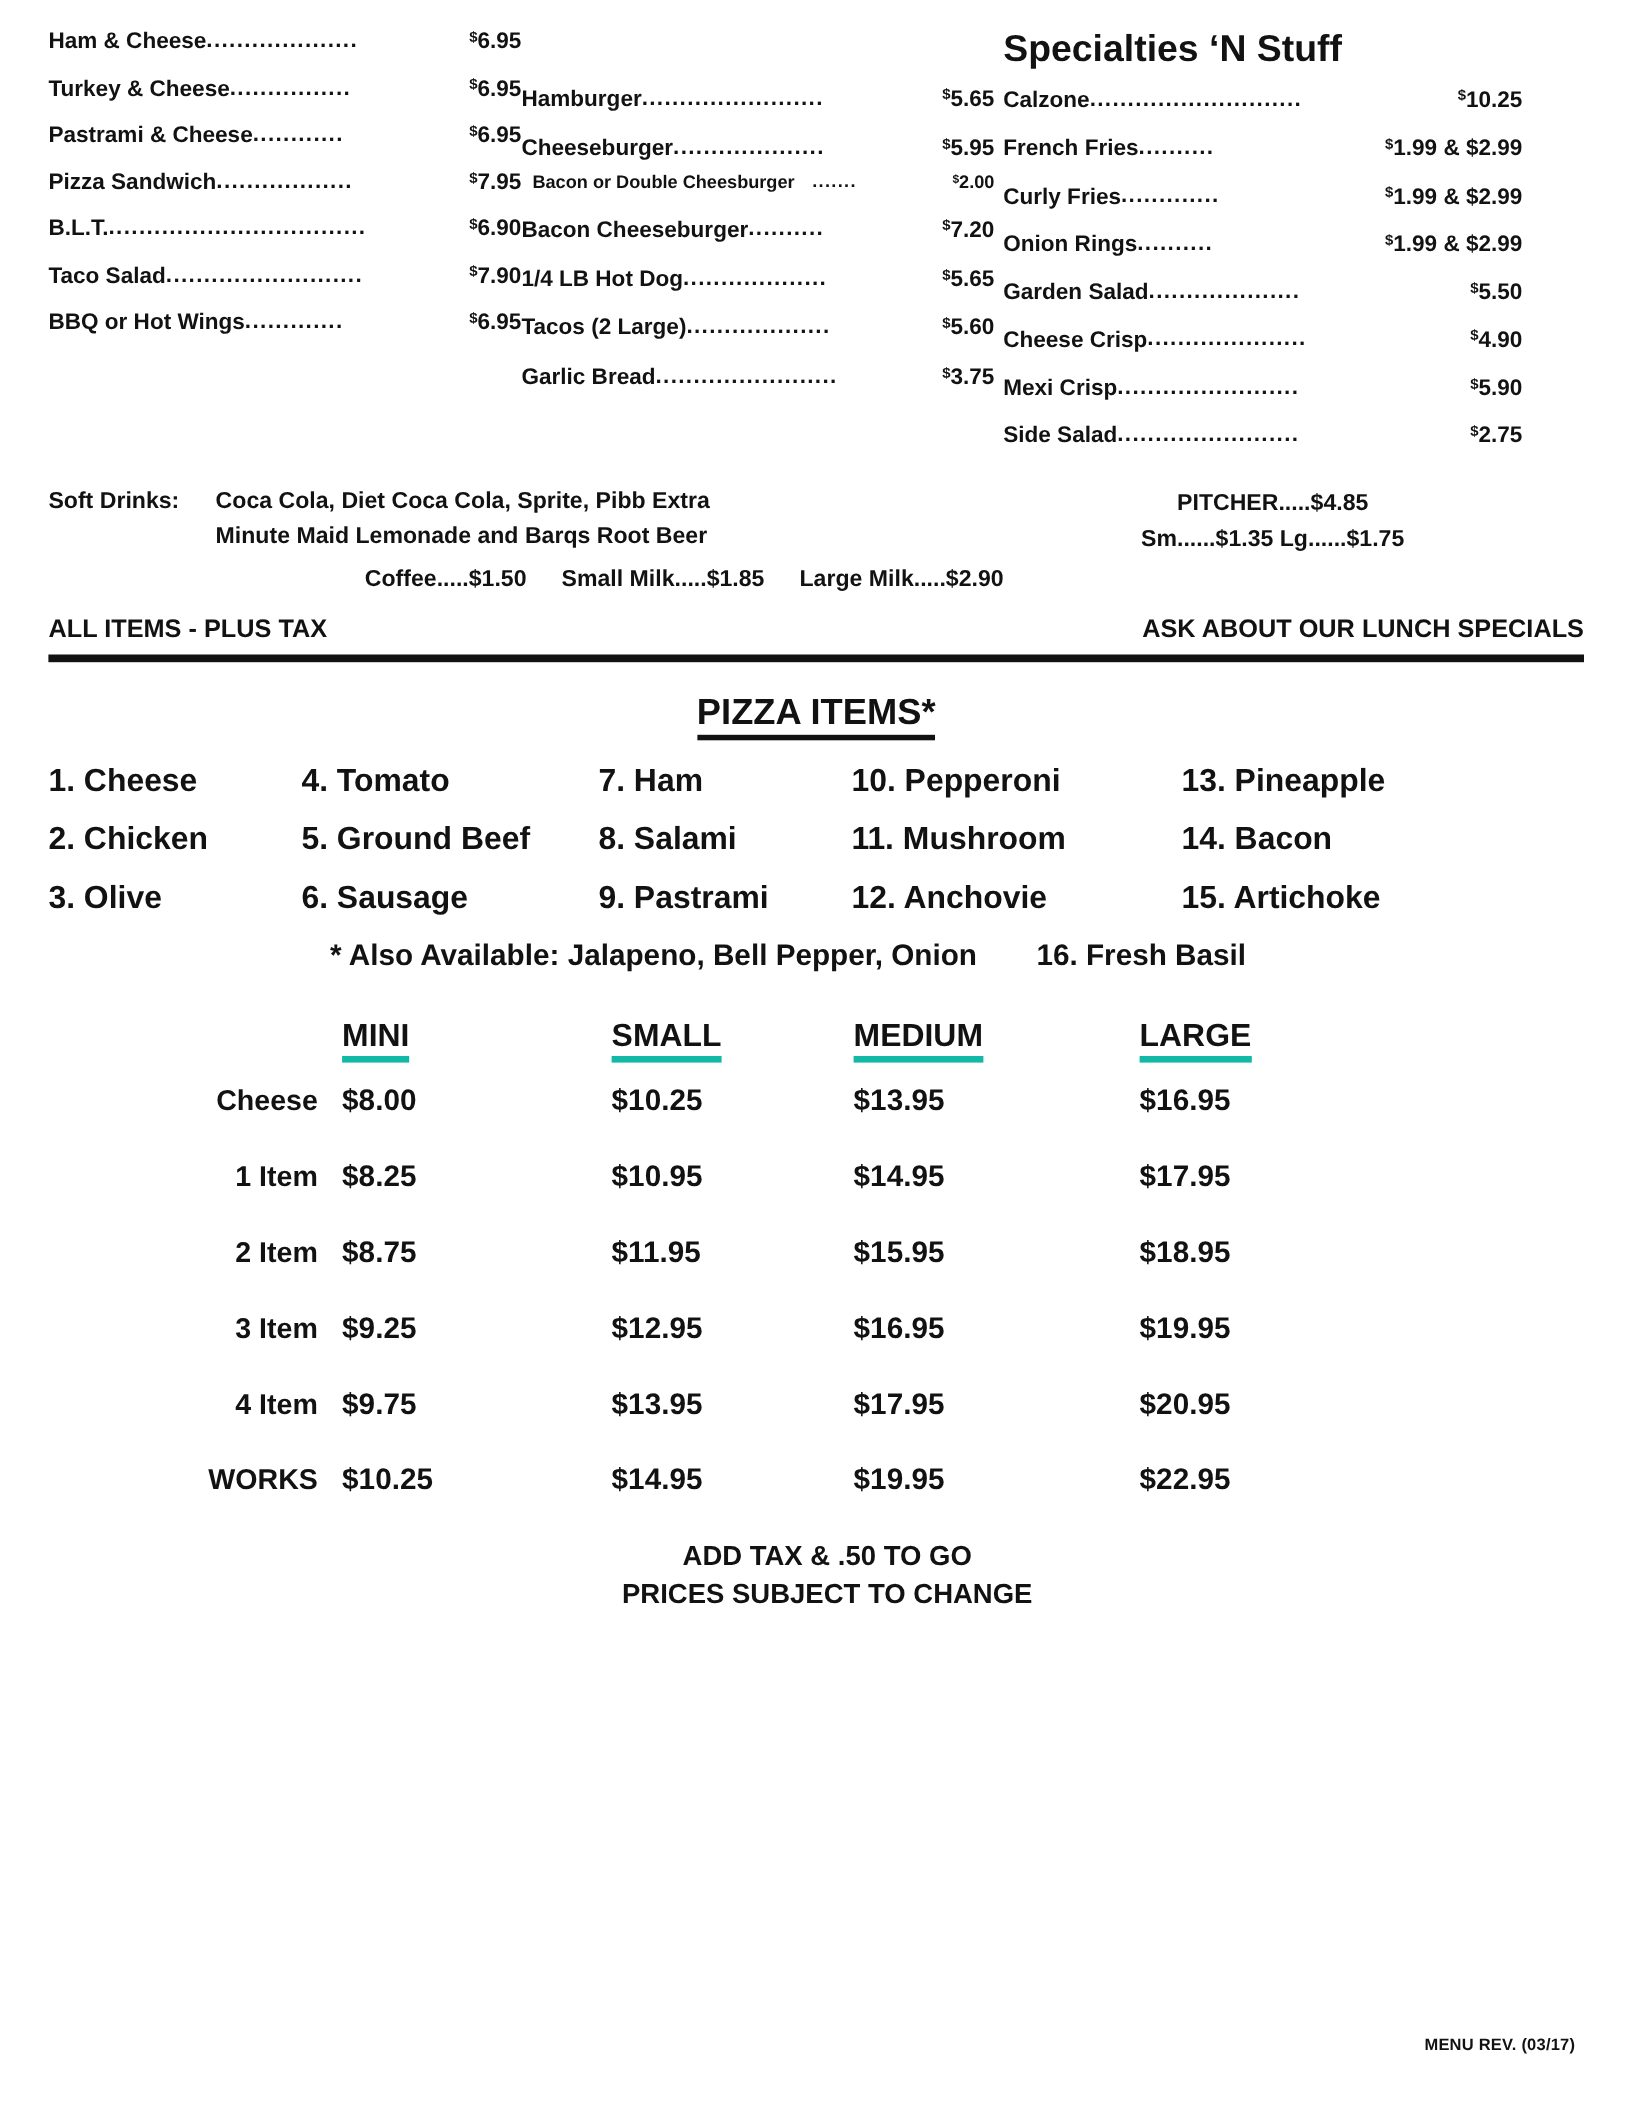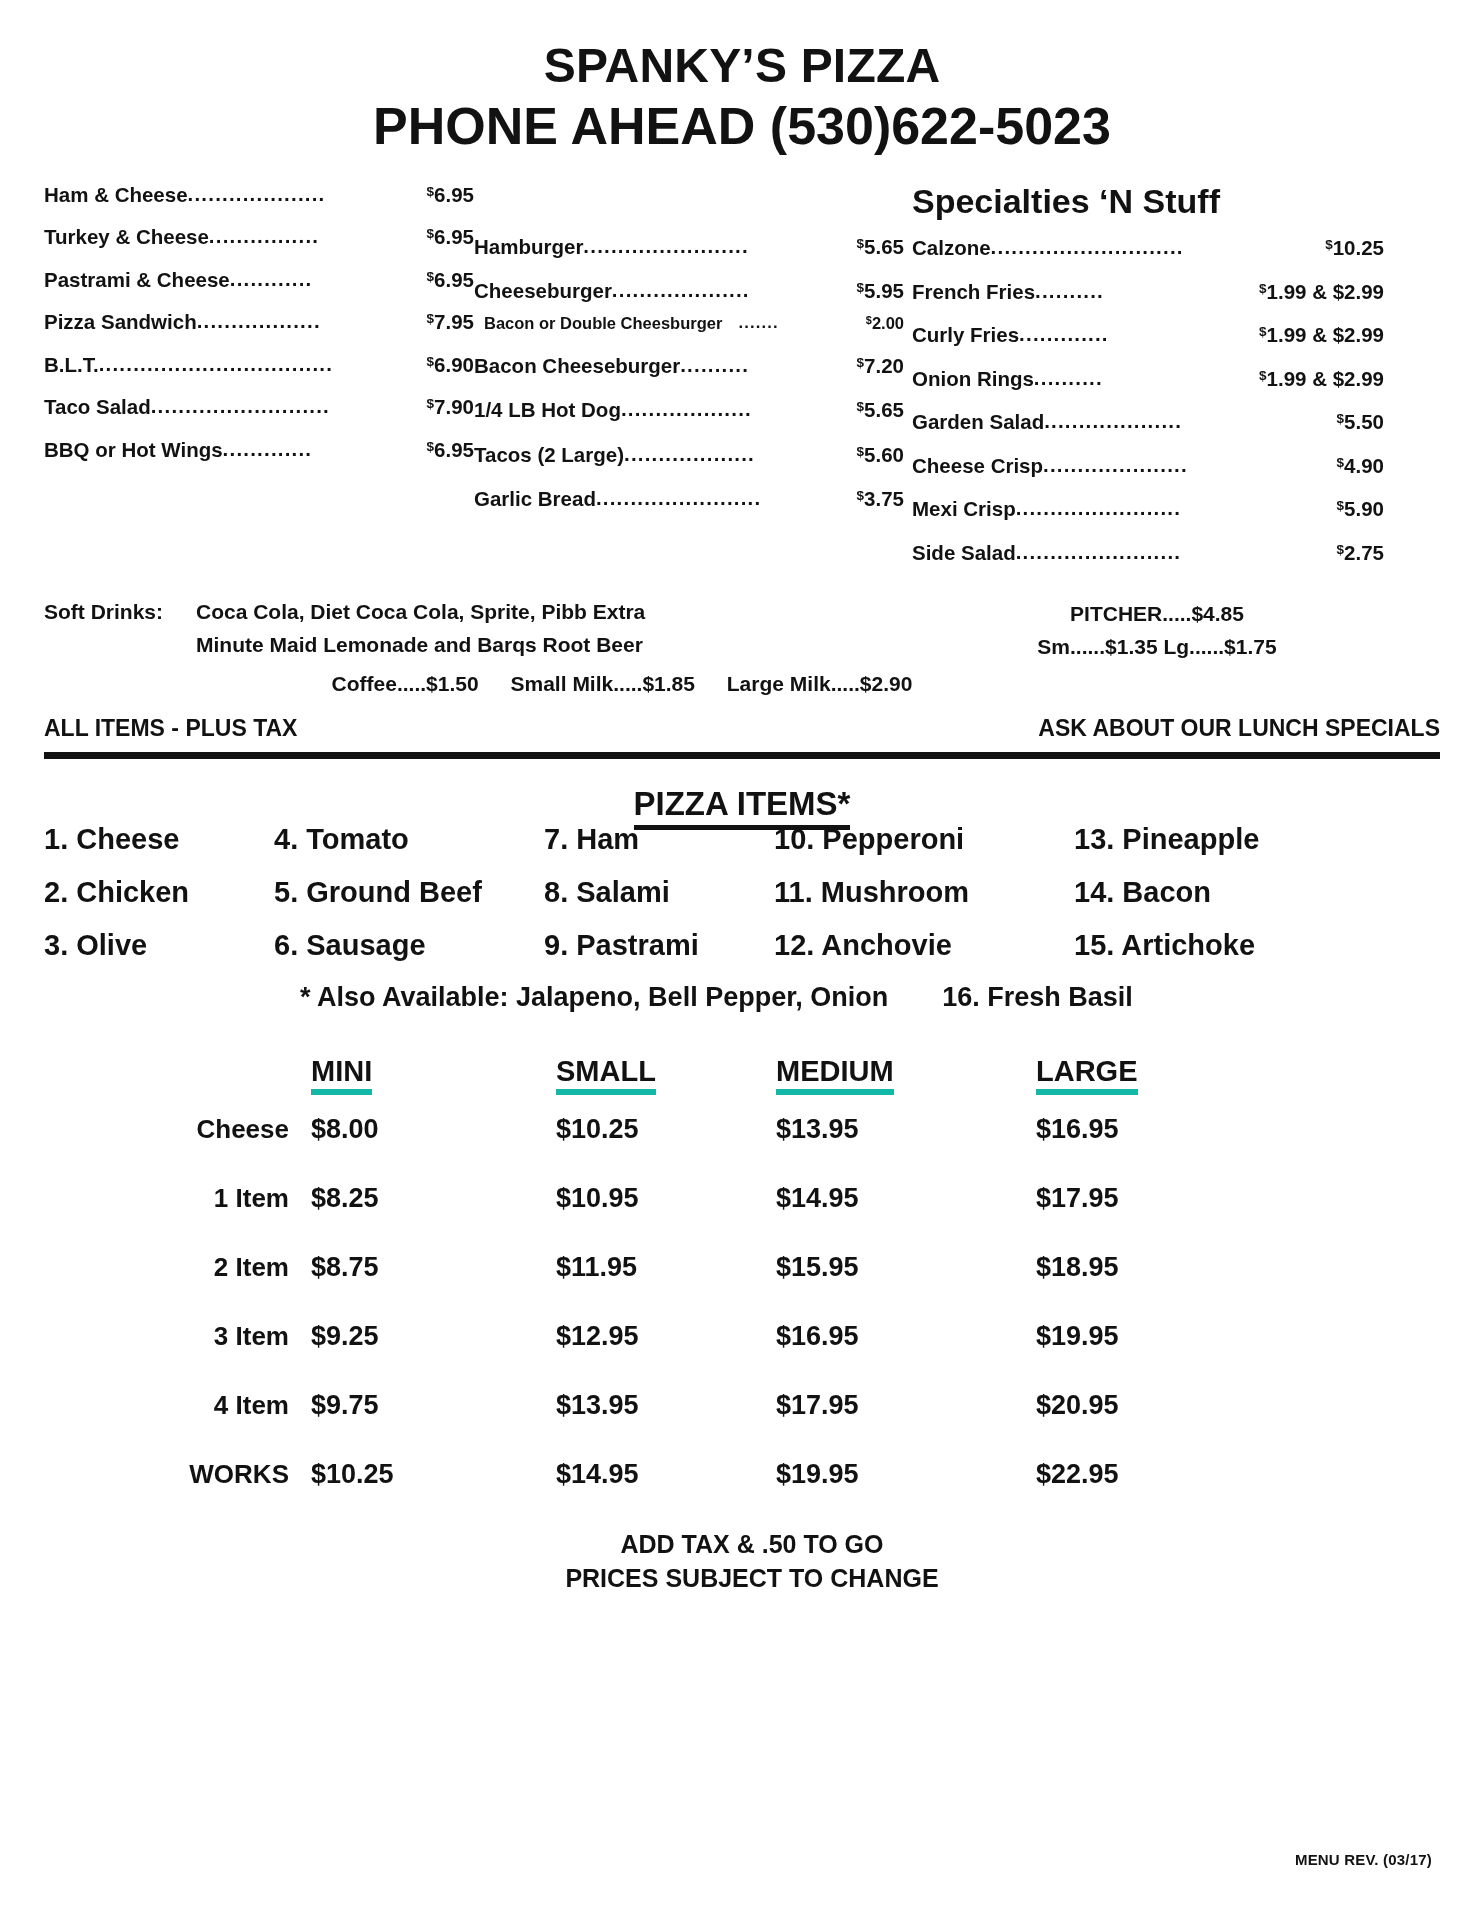--- a/index.html
+++ b/index.html
@@ -152,20 +152,21 @@
     text-align: center;
     margin-top: 26px;
     font-size: 33px;
     font-weight: 700;
   }
   .pizza-title span {
     border-bottom: 5px solid #121212;
     padding-bottom: 3px;
   }
   .toppings {
+    margin-top: 28px;
     padding: 0 44px;
     box-sizing: border-box;
   }
   .top-row {
     display: flex;
     font-size: 29px;
     font-weight: 700;
     margin-bottom: 20px;
   }
   .tc1 { flex: 0 0 230px; }
@@ -237,24 +238,20 @@
     font-size: 15px;
     font-weight: 700;
     letter-spacing: 0.2px;
   }
 </style>
 </head>
 <body>
 
 <div class="page">
 
-  <div class="header">
-    <div class="line1">SPANKY’S PIZZA</div>
-    <div class="line2">PHONE AHEAD (530)622-5023</div>
-  </div>
 
   <div class="top-cols">
 
     <div class="col-sand">
       <div id="sandwiches-list">
           <div class="menu-row">
             <span class="mi-name">Ham &amp; Cheese</span>
             <span class="mi-dots">....................</span>
             <span class="mi-price"><sup>$</sup>6.95</span>
           </div>

